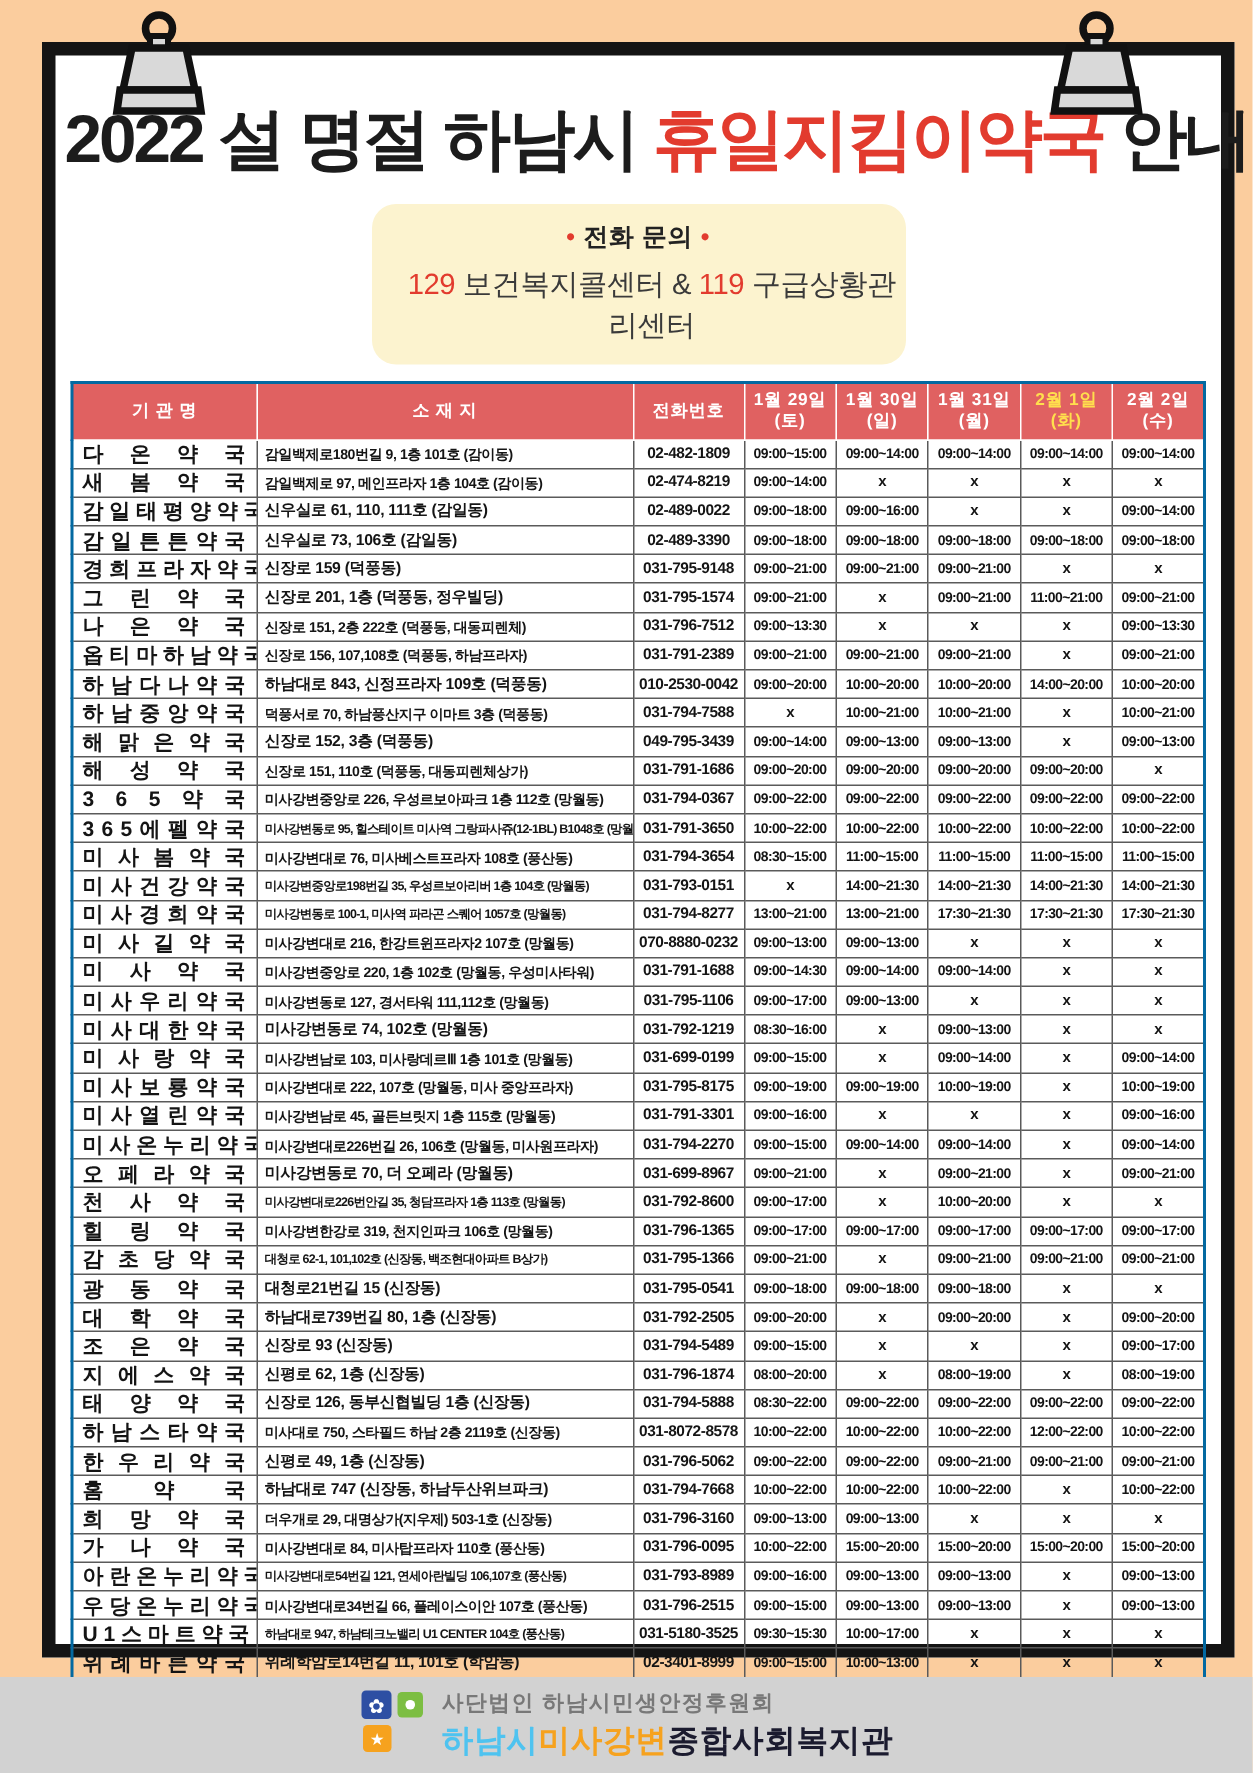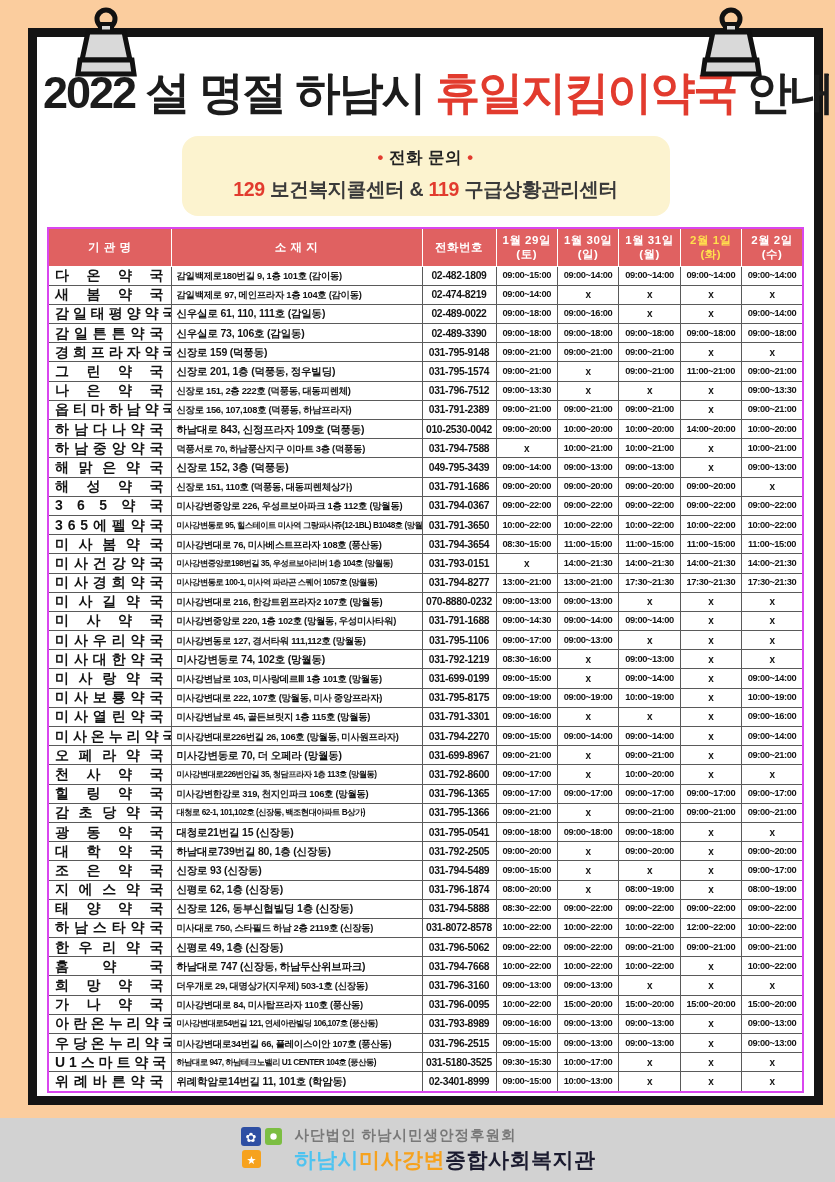--- a/index.html
+++ b/index.html
@@ -18,29 +18,29 @@
   .clip-right { right:68px; }
 
   .title {
     text-align:center; margin:30px 6px 0;
     font-size:45px; font-weight:800; letter-spacing:-2px;
     color:#1c1c1c; line-height:1.15; white-space:nowrap;
   }
   .accent { color:#E23B2E; }
 
   .contact {
-    width:488px; margin:17px auto 0;
+    width:356px; margin:17px auto 0;
     background:#FCF3CF; border-radius:16px;
     padding:11px 0 13px; text-align:center;
   }
   .contact-head { font-size:16.5px; font-weight:700; color:#222; letter-spacing:0.5px; }
-  .contact-line { margin-top:7px; font-size:19.5px; font-weight:700; color:#3a3a3a; letter-spacing:-0.3px; }
+  .contact-line { margin-top:7px; font-size:19.5px; font-weight:400; color:#3a3a3a; letter-spacing:-0.3px;margin-left:18px; }
 
   .tablewrap { margin:11px 10px 0; }
-  table { border-collapse:collapse; width:100%; table-layout:fixed; border:2px solid #d946ef; }
+  table { border-collapse:collapse; width:100%; table-layout:fixed; border:2px solid #0369a1; }
   thead th {
     background:#E06161; color:#fff; font-size:11.5px; font-weight:700;
     line-height:1.25; padding:4px 0; border:1px solid #ffffff;
     border-top:none; letter-spacing:0.5px;
   }
   thead tr th:first-child { border-left:none; }
   thead tr th:last-child { border-right:none; }
   thead th.hl { color:#FFDF4D; }
   tbody td {
     border:1px solid #5a5a5a; color:#141414;

